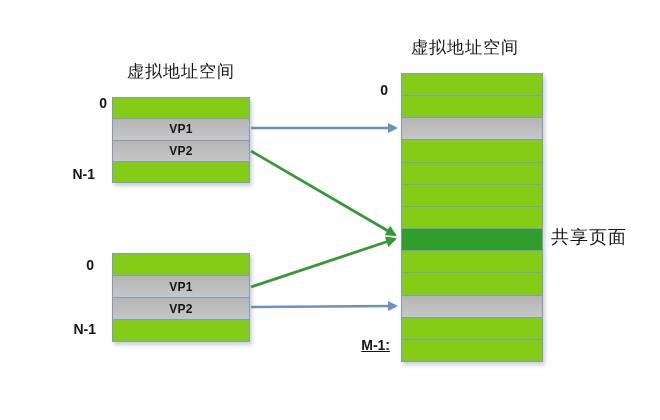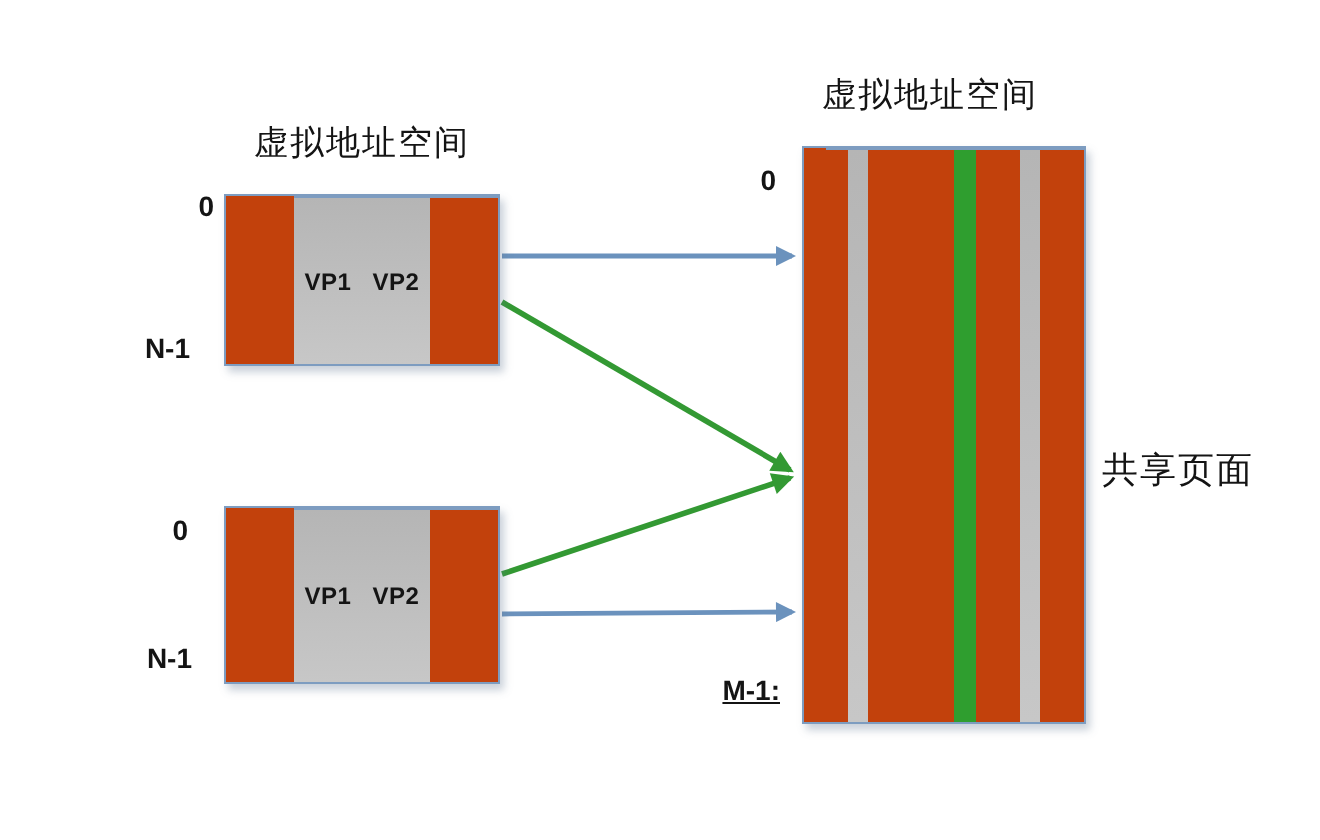--- a/index.html
+++ b/index.html
@@ -17,38 +17,38 @@
     position:relative;width:660px;height:420px;background:var(--bg);
     font-family:"Liberation Sans",sans-serif;color:var(--text);overflow:hidden;
   }
   .abs{position:absolute;}
   .diagram-title{
     font-family:"Liberation Serif","DejaVu Serif",serif;
     font-size:17px;line-height:20px;text-align:center;color:#141414;
     letter-spacing:1px;white-space:nowrap;
   }
   .mem-table{
-    position:absolute;display:flex;flex-direction:row;
-    border:1.4px solid var(--border-blue);background:#c2410c;
+    position:absolute;display:flex;flex-direction:column;
+    border:1.4px solid var(--border-blue);background:#84cc16;
     box-shadow:2px 3px 4px rgba(100,120,145,.35);
     box-sizing:border-box;
   }
   .mem-row{flex:1;display:flex;align-items:center;justify-content:center;box-sizing:border-box;}
   .mem-row + .mem-row{border-top:1px solid var(--border-blue);}
   .mem-row.fill-gray{background:linear-gradient(180deg,var(--row-gray-top),var(--row-gray-bot));}
   .mem-row.fill-green{background:var(--row-green);}
   .mem-row .row-label{
     font-size:12px;font-weight:bold;color:#141414;letter-spacing:.3px;
   }
   .addr-label{
     font-size:14px;font-weight:bold;color:#141414;line-height:16px;white-space:nowrap;
   }
   .right-align{text-align:right;}
   .shared-label{
-    font-family:Liberation Mono, monospace;
+    font-family:Liberation Serif, serif;
     font-size:18px;line-height:22px;color:#141414;letter-spacing:1px;white-space:nowrap;
   }
   svg.arrow-layer{position:absolute;left:0;top:0;pointer-events:none;}
   svg.arrow-layer line.blue{stroke:var(--arrow-blue);stroke-width:2.4;}
   svg.arrow-layer line.green{stroke:var(--arrow-green);stroke-width:2.8;}
   #arrowhead-blue path{fill:var(--arrow-blue);}
   #arrowhead-green path{fill:var(--arrow-green);}
 </style>
 </head>
 <body>

